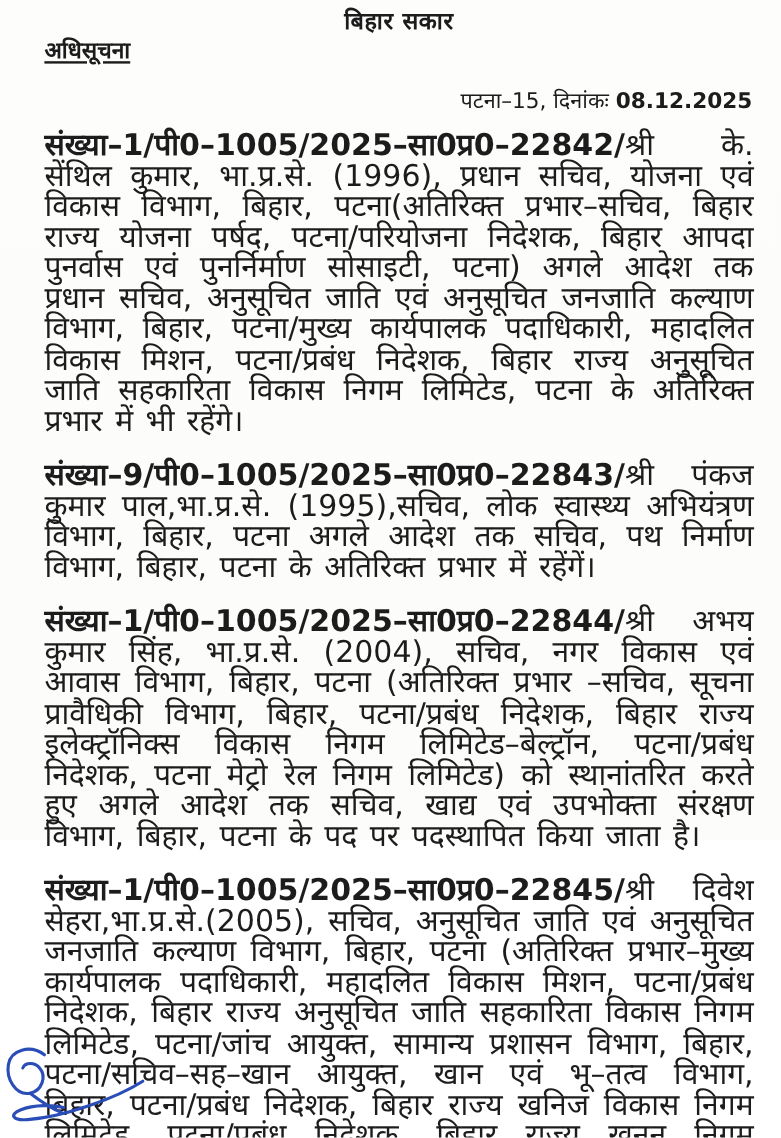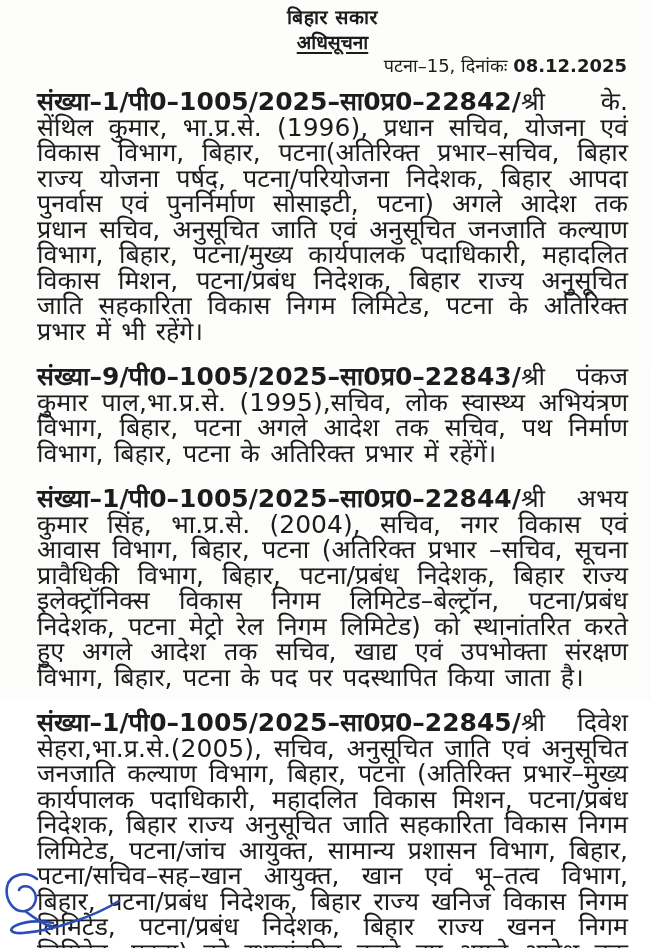--- a/index.html
+++ b/index.html
@@ -22,35 +22,35 @@
     -webkit-font-smoothing: antialiased;
   }
   .hdr {
     text-align: center;
     font-weight: 700;
     font-size: 19.5px;
     line-height: 25px;
     letter-spacing: 0.5px;
   }
   .hdr-title {
-    text-align: center;
     font-weight: 700;
     font-size: 19px;
     line-height: 24px;
   }
   .hdr-title span {
     text-decoration: underline;
     text-underline-offset: 3px;
     text-decoration-thickness: 1.5px;
   }
   .dateline {
     text-align: right;
     font-size: 18px;
     line-height: 24px;
     padding-right: 1px;
+    margin-top: 19px;
   }
   .dateline .date {
     font-weight: 700;
   }
   .body-text {
     margin-top: 11px;
   }
   .para {
     margin: 0 0 20px 0;
     font-size: 25px;

